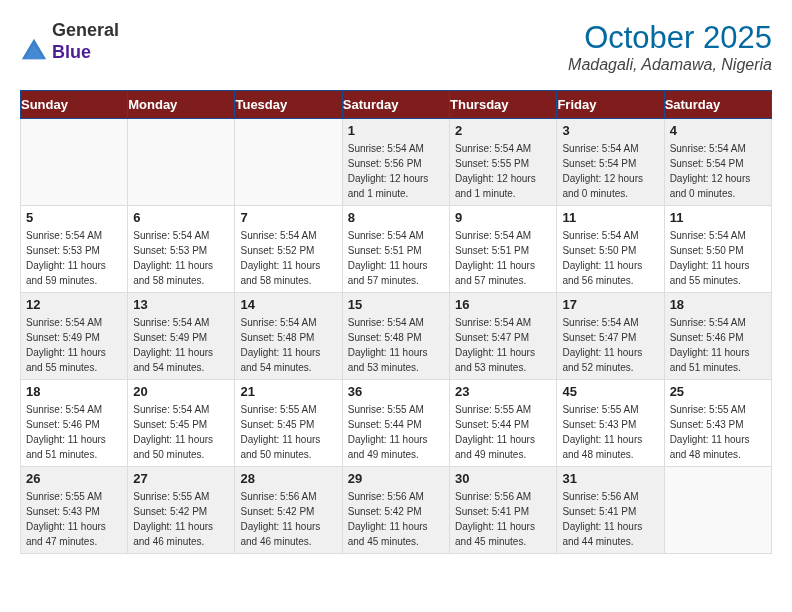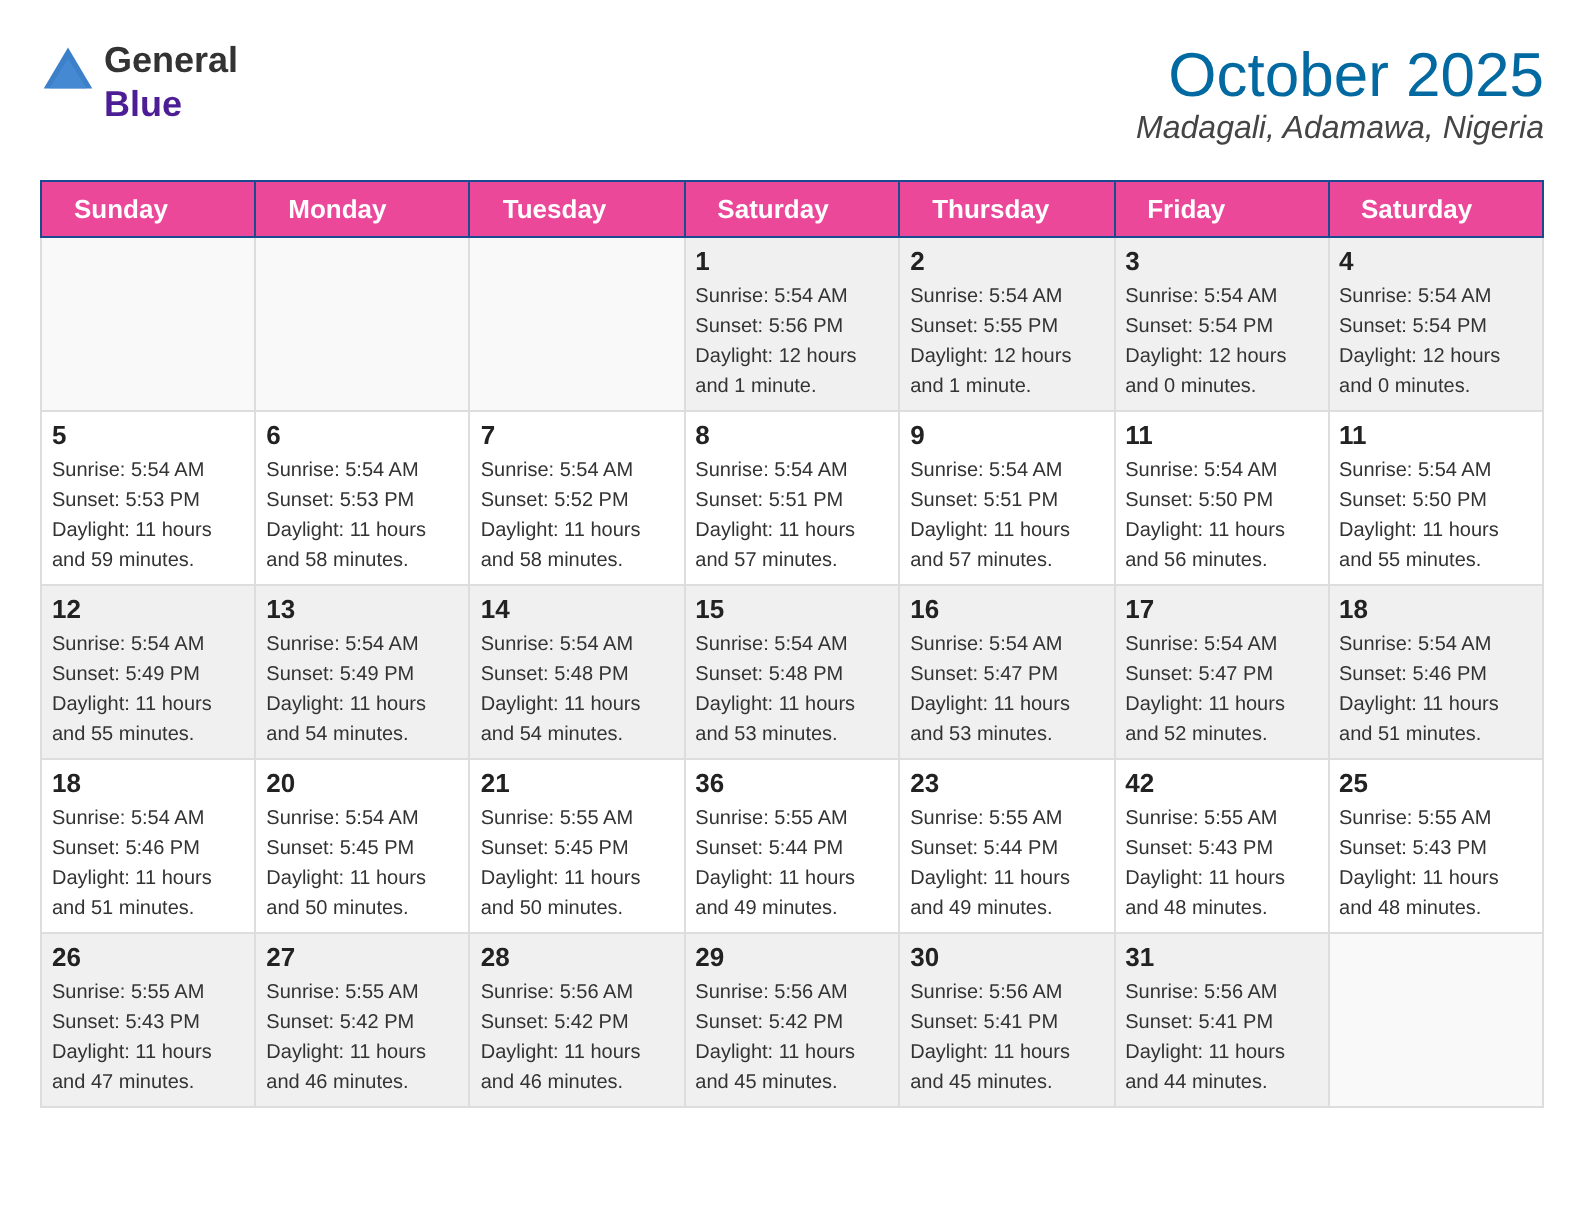--- a/index.html
+++ b/index.html
@@ -11,21 +11,21 @@
       padding: 20px;
     }
     .header {
       display: flex;
       justify-content: space-between;
       align-items: flex-start;
       margin-bottom: 16px;
     }
     .logo {
       display: flex;
-      align-items: flex-start;
+      align-items: flex-end;
       gap: 4px;
     }
     .logo-text {
       font-size: 18px;
       font-weight: bold;
       line-height: 1.2;
     }
     .logo-general { color: #333; }
     .logo-blue { color: #4c1d95; }
     .logo-icon {
@@ -44,25 +44,25 @@
       font-size: 16px;
       color: #444;
       font-style: italic;
     }
     .calendar {
       width: 100%;
       border-collapse: collapse;
       border: 1px solid #ccc;
     }
     .calendar th {
-      background-color: #ec4899;
+      background-color: #7f1d1d;
       color: #fff;
       font-size: 13px;
       font-weight: bold;
-      padding: 6px 16px;
+      padding: 6px 0;
       text-align: left;
       border: 1px solid #1a4a90;
     }
     .calendar td {
       vertical-align: top;
       border: 1px solid #ddd;
       padding: 4px 5px;
       font-size: 10.5px;
       color: #333;
       width: 108px;
@@ -217,21 +217,21 @@
         </td>
         <td>
           <span class="day-num">36</span>
           <div class="day-info">Sunrise: 5:55 AM<br>Sunset: 5:44 PM<br>Daylight: 11 hours<br>and 49 minutes.</div>
         </td>
         <td>
           <span class="day-num">23</span>
           <div class="day-info">Sunrise: 5:55 AM<br>Sunset: 5:44 PM<br>Daylight: 11 hours<br>and 49 minutes.</div>
         </td>
         <td>
-          <span class="day-num">42</span>
+          <span class="day-num">45</span>
           <div class="day-info">Sunrise: 5:55 AM<br>Sunset: 5:43 PM<br>Daylight: 11 hours<br>and 48 minutes.</div>
         </td>
         <td>
           <span class="day-num">25</span>
           <div class="day-info">Sunrise: 5:55 AM<br>Sunset: 5:43 PM<br>Daylight: 11 hours<br>and 48 minutes.</div>
         </td>
       </tr>
       <tr>
         <td class="shaded">
           <span class="day-num">26</span>

